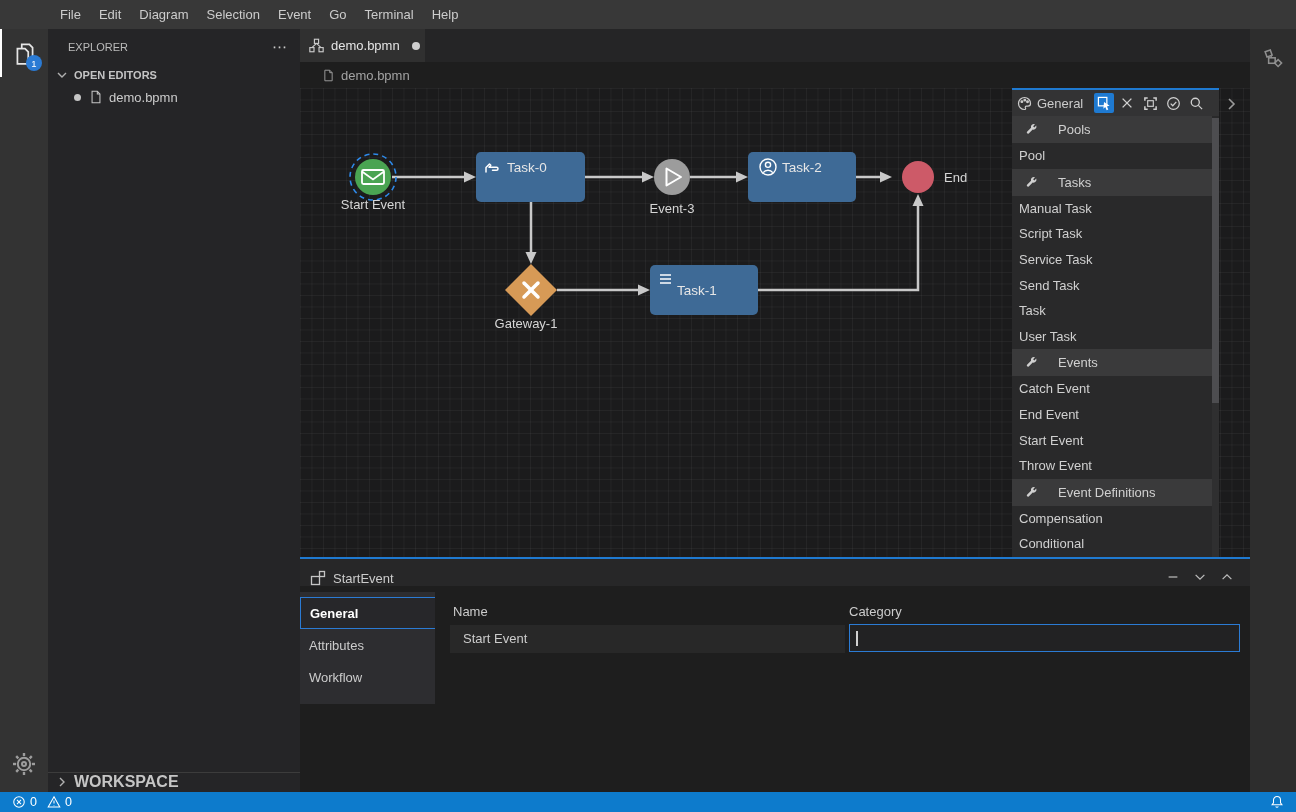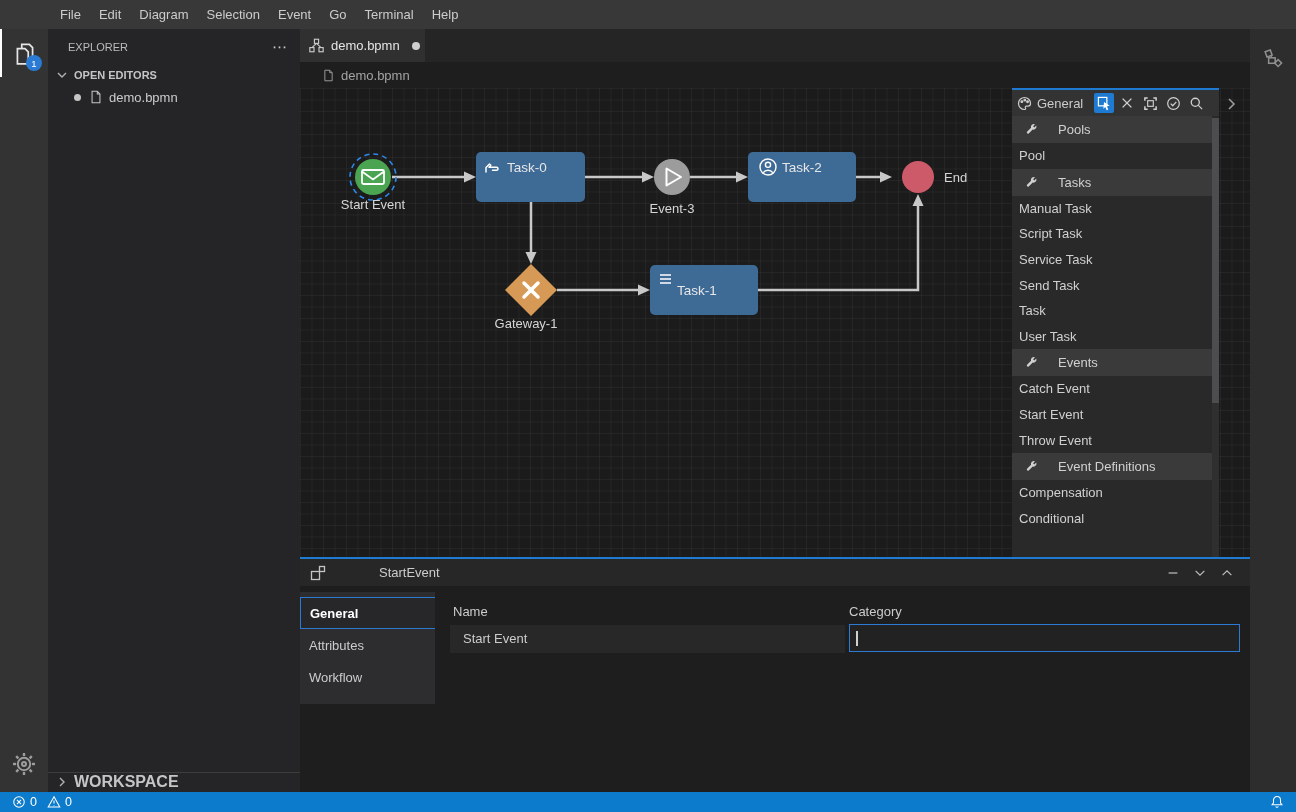--- a/index.html
+++ b/index.html
@@ -85,21 +85,21 @@
   .pal-sec { height:27px; background:#3a3a3b; display:flex; align-items:center; gap:20px;
     padding-left:13px; color:#d0d0d0; cursor:pointer; }
   .pal-item { height:25.6px; display:flex; align-items:center; padding-left:7px;
     color:#d0d0d0; cursor:pointer; }
   .pal-scroll { position:absolute; right:0; top:28px; width:7px; height:441px; background:#2f2f30; }
   .pal-thumb { position:absolute; left:0; top:0; width:7px; height:285px; background:#4d4d50; cursor:pointer; }
 
   
   .props { position:absolute; left:0; top:528px; width:950px; height:235px;
     background:#1e1e1e; border-top:2px solid #1f7ad1; }
-  .props-header { height:27px; background:#272728; display:flex; align-items:center; padding:0 10px;gap:46px; }
+  .props-header { height:27px; background:#272728; display:flex; align-items:flex-end; padding:0 10px; }
   .props-header .ptitle { color:#cccccc; margin-left:7px; }
   .props-winbtns { margin-left:auto; display:flex; align-items:center; gap:9px; margin-right:4px; }
   .wbtn { width:18px; height:18px; display:flex; align-items:center; justify-content:center;
     color:#bdbdbd; cursor:pointer; }
   .props-nav { position:absolute; left:0; top:33px; width:135px; height:112px;
     background:#2d2d30; padding-top:5px; }
   .pnav-item { height:32px; display:flex; align-items:center; padding-left:9px;
     color:#cccccc; cursor:pointer; }
   .pnav-item.selected { font-weight:bold; color:#ffffff; background:#27272a;
     border:1px solid #2b7bd4; border-right:none; }
@@ -401,20 +401,21 @@
 
         <div class="pal-sec">
           <span style="display:flex;">
             <svg width="13" height="13" viewBox="0 0 16 16" fill="currentColor">
                 <path d="M13.8 3.1 a3.6 3.6 0 0 1-4.3 4.9 L4.6 12.9 a1.5 1.5 0 0 1-2.1-2.1 L7.4 5.9 A3.6 3.6 0 0 1 12.3 1.6 L10 3.9 11.5 5.4z"></path>
               </svg>
           </span>
             <span>Events</span>
         </div>
         <div class="pal-item">Catch Event</div>
+        <div class="pal-item">End Event</div>
         <div class="pal-item">Start Event</div>
         <div class="pal-item">Throw Event</div>
 
         <div class="pal-sec">
           <span style="display:flex;">
             <svg width="13" height="13" viewBox="0 0 16 16" fill="currentColor">
                 <path d="M13.8 3.1 a3.6 3.6 0 0 1-4.3 4.9 L4.6 12.9 a1.5 1.5 0 0 1-2.1-2.1 L7.4 5.9 A3.6 3.6 0 0 1 12.3 1.6 L10 3.9 11.5 5.4z"></path>
               </svg>
           </span>
             <span>Event Definitions</span>

